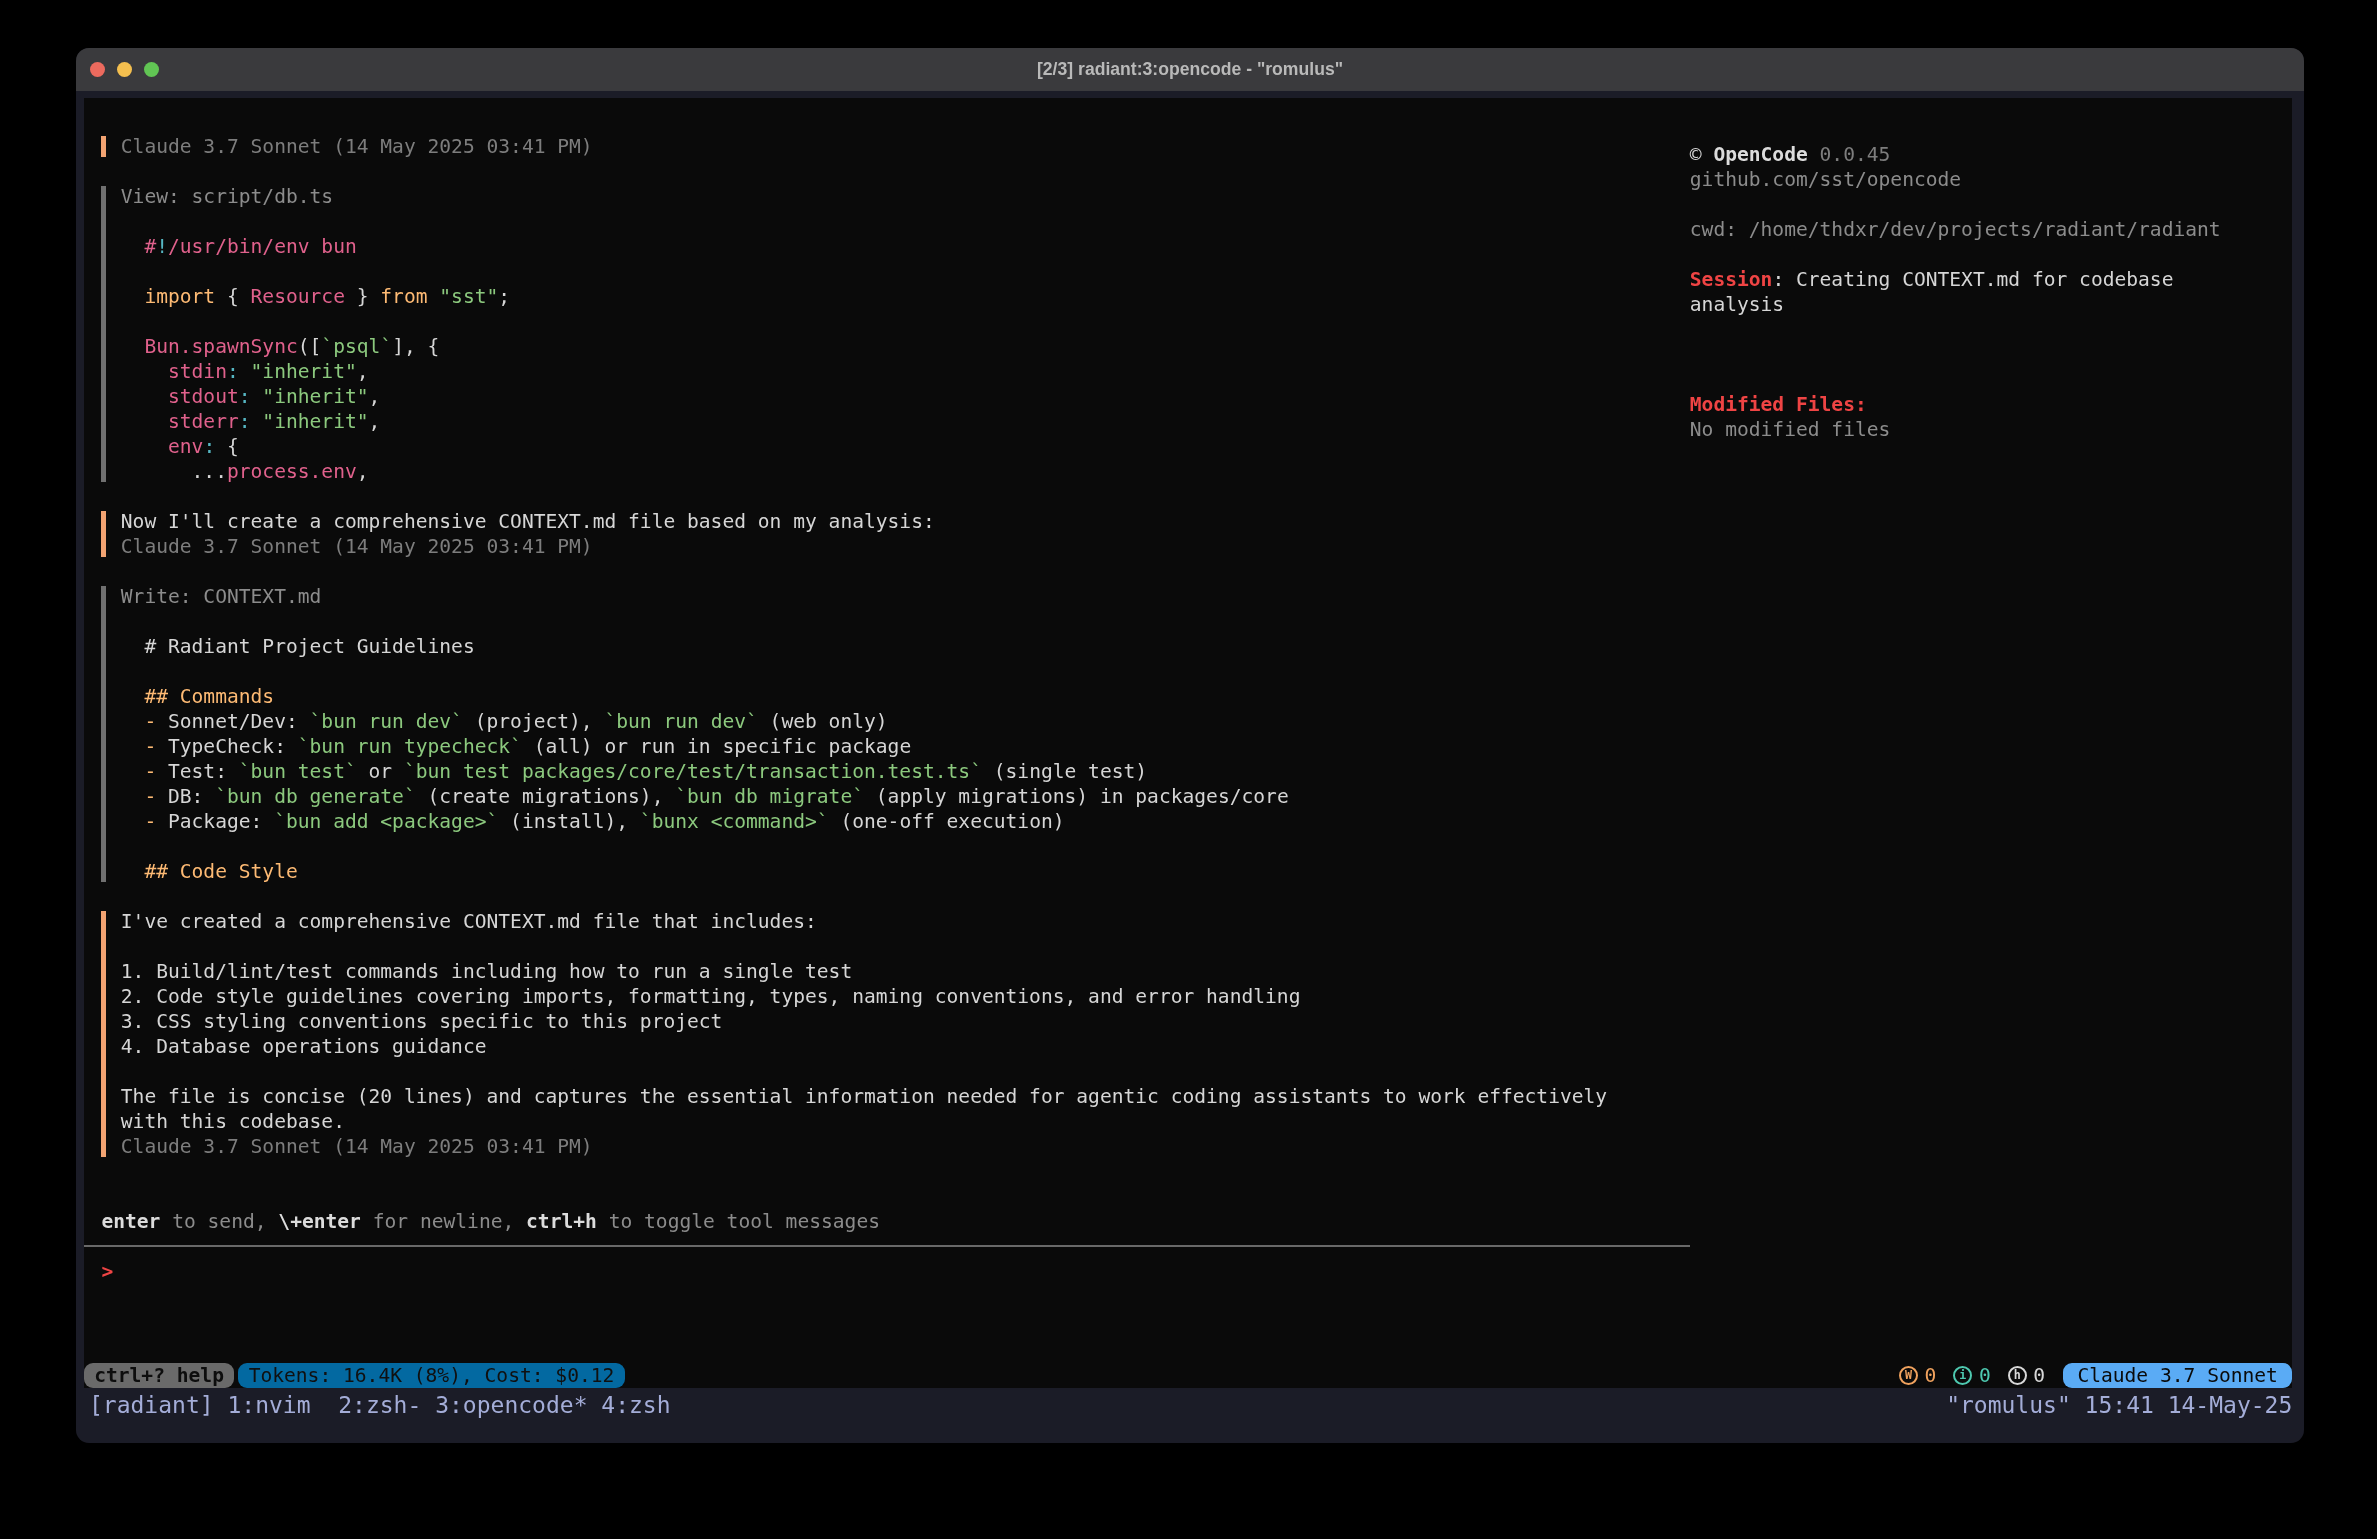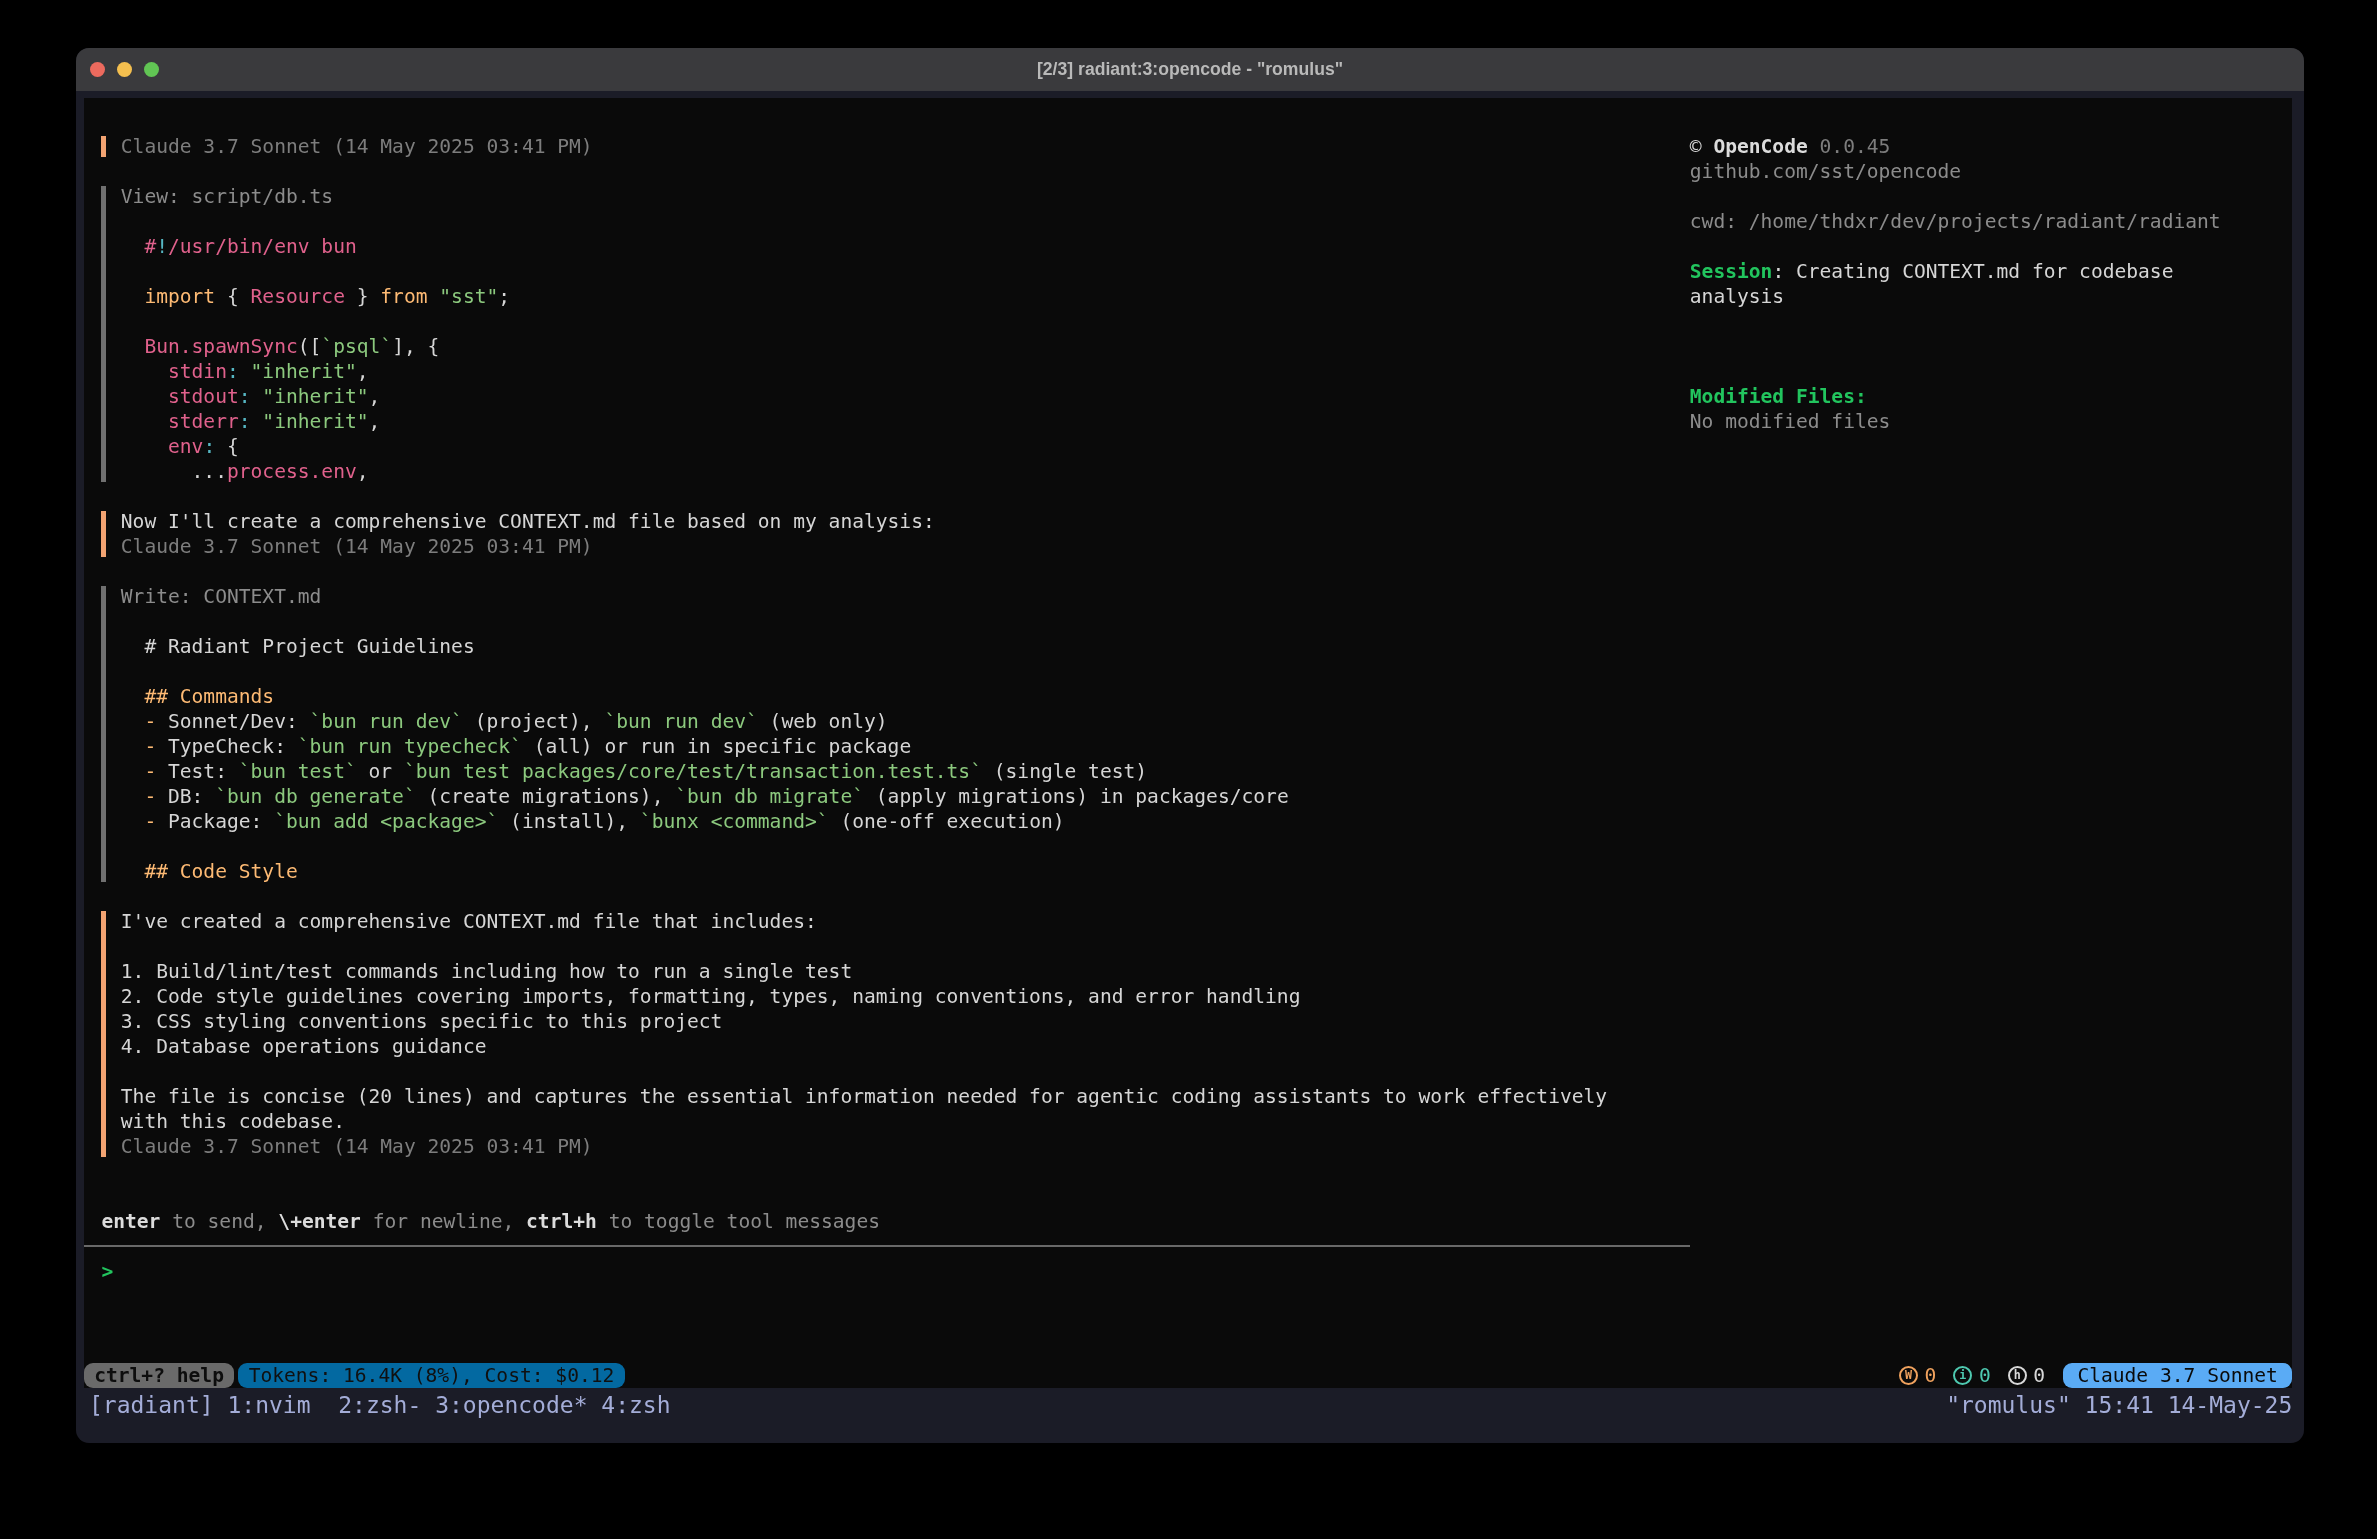--- a/index.html
+++ b/index.html
@@ -27,38 +27,38 @@
     font-family:"Liberation Sans", sans-serif; font-size:17.6px; font-weight:700;
   }
   .term { position:absolute; top:43px; left:0; right:0; bottom:0; border-radius:0 0 13px 13px; }
   .opencode {
     position:absolute; top:6.5px; left:7.8px; right:11.7px; bottom:55px;
     background:#0a0a0a; display:flex; flex-direction:column;
     font-size:19.6px; line-height:25px; color:#d6d6d6;
   }
   .main { flex:1; position:relative; }
   .chat { position:absolute; left:0; top:36px; width:1606px; }
-  .sidebar { position:absolute; left:1606px; top:36px; right:0; }
+  .sidebar { position:absolute; left:1606px; top:44px; right:0; }
   .block { position:relative; padding-left:37px; }
   .block.flush { padding-left:17.6px; }
   .accentbar { position:absolute; left:17.6px; top:2px; bottom:2px; width:4.6px; }
   .accentbar.orange { background:#f2a372; }
   .accentbar.gray   { background:#707070; }
   .trow { height:25px; white-space:pre; }
   .divider-row { height:25px; display:flex; align-items:center; }
   .divider-row i { display:block; height:2.6px; width:100%; background:#696969; }
   .c-fg    { color:#d6d6d6; }
   .c-dim   { color:#8c8c8c; }
   .c-dim2  { color:#7d7d7d; }
   .c-blue  { color:#fdba74; }
   .c-green { color:#8cc97e; }
   .c-rose  { color:#e0618c; }
   .c-teal  { color:#56b7c3; }
   .c-bfg   { color:#dcdcdc; font-weight:700; }
-  .c-obold { color:#22c55e; font-weight:700; }
+  .c-obold { color:#ef4444; font-weight:700; }
   .statusbar { height:25px; display:flex; align-items:stretch; margin-top:auto; white-space:pre; }
   .chip { display:flex; align-items:center; padding:0 10.4px;border-radius:9px; }
   .chip.help   { background:#6a6a6a; color:#0d0d0d; font-weight:700; }
   .chip.tokens { background:#0369a1; color:#101010; margin-left:3.9px; }
   .sb-spacer { flex:1; }
   .badges { display:flex; align-items:center; gap:17px; margin-right:18px; }
   .badge { display:inline-flex; align-items:center; gap:6.5px; }
   .badge .circ {
     width:19px; height:19px; border:2px solid currentColor; border-radius:50%;
     display:inline-flex; align-items:center; justify-content:center;

